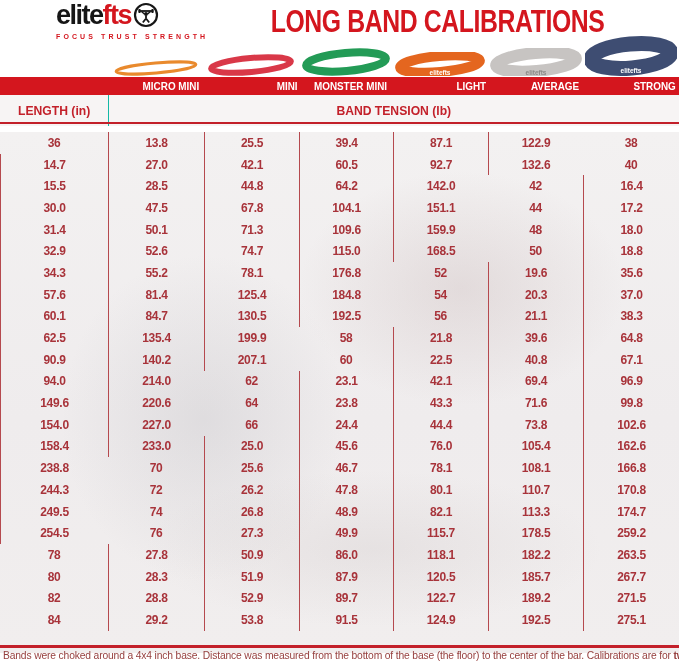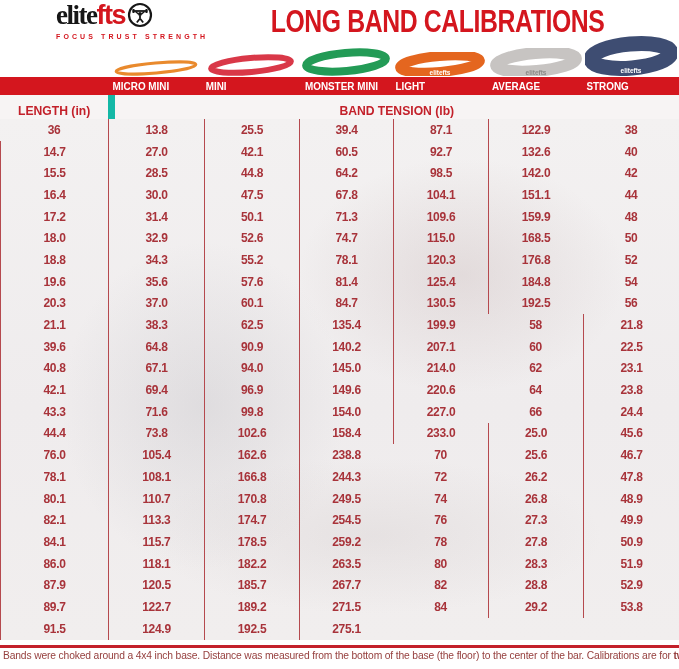--- a/index.html
+++ b/index.html
@@ -3,21 +3,21 @@
 <meta charset="utf-8">
 <style>
   html,body{margin:0;padding:0;background:#ffffff;}
   .page{
     position:relative;width:679px;height:669px;overflow:hidden;background:#ffffff;
     font-family:"Liberation Sans",sans-serif;
   }
   
   .logo{position:absolute;left:56px;top:2px;height:34px;}
   .brand{font-size:27px;font-weight:bold;letter-spacing:-1.5px;line-height:26px;white-space:nowrap;}
-  .brand .blk{color:#161616;font-family:Liberation Serif, serif;}
+  .brand .blk{color:#161616;}
   .brand .red{color:#d4161e;}
   .lifter-icon{display:inline-block;vertical-align:-4px;margin-left:2px;}
   .tagline{font-size:7px;font-weight:bold;letter-spacing:3.1px;color:#d4161e;margin-top:1px;white-space:nowrap;}
   .title-wrap{position:absolute;left:228px;top:4px;width:420px;text-align:center;}
   .title{display:inline-block;font-size:31px;font-weight:bold;color:#d4161e;letter-spacing:-0.5px;
          transform:scaleX(.8);transform-origin:center;white-space:nowrap;}
   
   .bands{position:absolute;left:0;top:0;width:679px;height:77px;}
   .band{position:absolute;width:92px;}
   .band svg{display:block;width:92px;}
@@ -25,38 +25,38 @@
   .band-mini{left:205px;top:54px;height:22px;}
   .band-monster-mini{left:300px;top:48px;height:28px;}
   .band-light{left:394px;top:52px;height:24px;}
   .band-average{left:490px;top:48px;height:28px;}
   .band-strong{left:585px;top:36px;height:40px;}
   
   .col-headers{
     position:absolute;left:0;top:77px;width:679px;height:18px;background:#d4161e;
     display:grid;grid-template-columns:108px 96px 95px 94px 95px 95px 96px;
   }
-  .col-headers .hcell{display:flex;align-items:center;justify-content:flex-start;}
+  .col-headers .hcell{display:flex;align-items:center;justify-content:flex-end;}
   .col-headers .hlabel{display:inline-block;color:#ffffff;font-size:11.5px;font-weight:bold;
     transform:scaleX(.86);white-space:nowrap;}
   
   .sub-header{
     position:absolute;left:0;top:95px;width:679px;height:31px;background:#f7f4f4;
     display:grid;grid-template-columns:108px 571px;
   }
   .sub-header .scell{display:flex;align-items:center;justify-content:center;}
-  .sub-header .scell.tension{border-left:7px solid #14b8a6;}
+  .sub-header .scell.tension{border-left:1px solid #14b8a6;}
   .sub-header .slabel{display:inline-block;font-size:13.5px;font-weight:bold;color:#c3202a;
     transform:scaleX(.9);white-space:nowrap;}
   .hline{position:absolute;left:0;width:679px;background:#c3202a;}
   .hline.top{top:122px;height:2px;}
   .hline.bottom{top:645px;height:3px;}
   
   .data-grid{
-    position:absolute;left:0;top:119px;width:679px;height:521px;
+    position:absolute;left:0;top:132px;width:679px;height:521px;
     display:grid;grid-template-columns:108px 96px 95px 94px 95px 95px 96px;
     grid-auto-rows:21.7px;
     background:linear-gradient(180deg,#f3f1f1 0%,#efeced 55%,#f1eeee 100%);
   }
   .data-grid::before{
     content:"";position:absolute;inset:0;pointer-events:none;
     background:
       radial-gradient(closest-side at 68% 30%,rgba(175,150,150,.22),transparent 75%),
       radial-gradient(closest-side at 30% 55%,rgba(150,150,158,.18),transparent 70%),
       radial-gradient(closest-side at 55% 80%,rgba(190,180,180,.20),transparent 75%);
@@ -181,21 +181,20 @@
       <div class="cell vcol">27.0</div>
       <div class="cell vcol">42.1</div>
       <div class="cell vcol">60.5</div>
       <div class="cell vcol">92.7</div>
       <div class="cell vcol">132.6</div>
       <div class="cell">40</div>
       <div class="cell vcol">15.5</div>
       <div class="cell vcol">28.5</div>
       <div class="cell vcol">44.8</div>
       <div class="cell vcol">64.2</div>
-      <div class="cell vcol">98.5</div>
       <div class="cell vcol">142.0</div>
       <div class="cell">42</div>
       <div class="cell vcol">16.4</div>
       <div class="cell vcol">30.0</div>
       <div class="cell vcol">47.5</div>
       <div class="cell vcol">67.8</div>
       <div class="cell vcol">104.1</div>
       <div class="cell vcol">151.1</div>
       <div class="cell">44</div>
       <div class="cell vcol">17.2</div>
@@ -209,21 +208,20 @@
       <div class="cell vcol">32.9</div>
       <div class="cell vcol">52.6</div>
       <div class="cell vcol">74.7</div>
       <div class="cell vcol">115.0</div>
       <div class="cell vcol">168.5</div>
       <div class="cell">50</div>
       <div class="cell vcol">18.8</div>
       <div class="cell vcol">34.3</div>
       <div class="cell vcol">55.2</div>
       <div class="cell vcol">78.1</div>
-      <div class="cell vcol">120.3</div>
       <div class="cell vcol">176.8</div>
       <div class="cell">52</div>
       <div class="cell vcol">19.6</div>
       <div class="cell vcol">35.6</div>
       <div class="cell vcol">57.6</div>
       <div class="cell vcol">81.4</div>
       <div class="cell vcol">125.4</div>
       <div class="cell vcol">184.8</div>
       <div class="cell">54</div>
       <div class="cell vcol">20.3</div>
@@ -243,21 +241,20 @@
       <div class="cell vcol">39.6</div>
       <div class="cell vcol">64.8</div>
       <div class="cell vcol">90.9</div>
       <div class="cell vcol">140.2</div>
       <div class="cell vcol">207.1</div>
       <div class="cell">60</div>
       <div class="cell vcol">22.5</div>
       <div class="cell vcol">40.8</div>
       <div class="cell vcol">67.1</div>
       <div class="cell vcol">94.0</div>
-      <div class="cell vcol">145.0</div>
       <div class="cell vcol">214.0</div>
       <div class="cell">62</div>
       <div class="cell vcol">23.1</div>
       <div class="cell vcol">42.1</div>
       <div class="cell vcol">69.4</div>
       <div class="cell vcol">96.9</div>
       <div class="cell vcol">149.6</div>
       <div class="cell vcol">220.6</div>
       <div class="cell">64</div>
       <div class="cell vcol">23.8</div>
@@ -296,21 +293,20 @@
       <div class="cell">74</div>
       <div class="cell vcol">26.8</div>
       <div class="cell vcol">48.9</div>
       <div class="cell vcol">82.1</div>
       <div class="cell vcol">113.3</div>
       <div class="cell vcol">174.7</div>
       <div class="cell vcol">254.5</div>
       <div class="cell">76</div>
       <div class="cell vcol">27.3</div>
       <div class="cell vcol">49.9</div>
-      <div class="cell vcol">84.1</div>
       <div class="cell vcol">115.7</div>
       <div class="cell vcol">178.5</div>
       <div class="cell vcol">259.2</div>
       <div class="cell">78</div>
       <div class="cell vcol">27.8</div>
       <div class="cell vcol">50.9</div>
       <div class="cell vcol">86.0</div>
       <div class="cell vcol">118.1</div>
       <div class="cell vcol">182.2</div>
       <div class="cell vcol">263.5</div>

